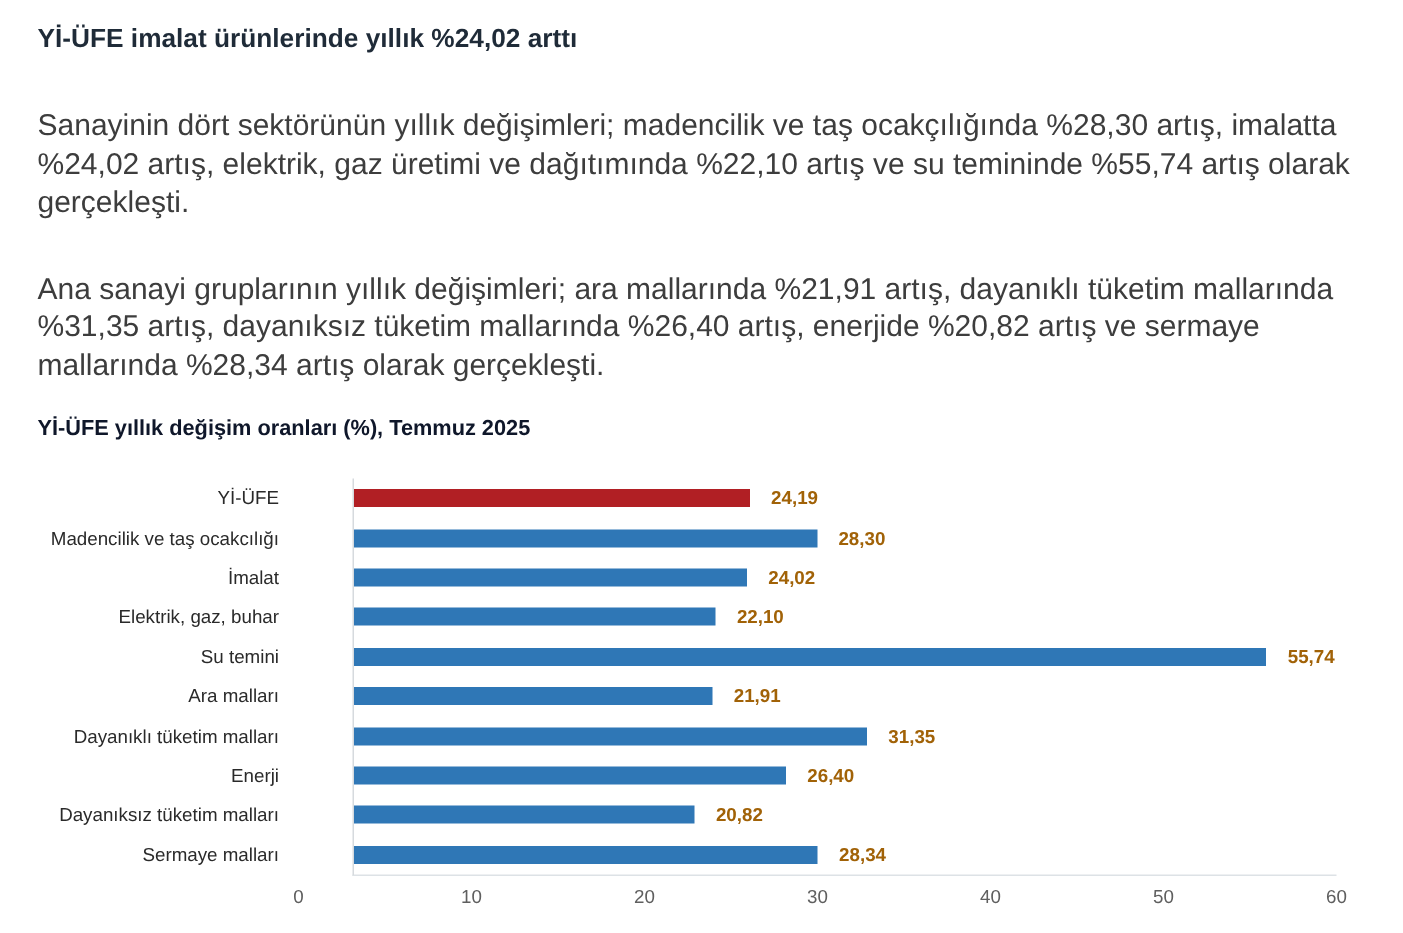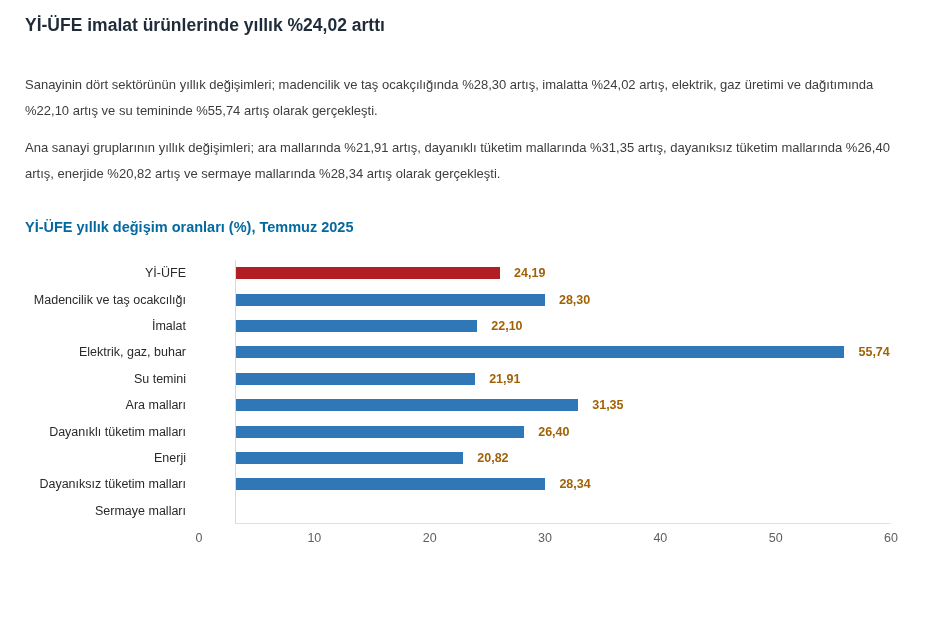--- a/index.html
+++ b/index.html
@@ -20,32 +20,32 @@
   .headline {
     margin: 14px 0 0 0;
     font-size: 17.5px;
     line-height: 22px;
     font-weight: bold;
     color: #1f2b38;
   }
   .para {
     margin: 0;
     width: 887px;
-    font-size: 13px;
+    font-size: 20px;
     line-height: 25.5px;
     color: #3d3d3d;
   }
   .para.first { margin-top: 36px; }
-  .para.second { margin-top: 12px; }
+  .para.second { margin-top: 32px; }
   .chart-title {
-    margin-top: 32px;
+    margin-top: 20px;
     font-size: 14.5px;
     line-height: 18px;
     font-weight: bold;
-    color: #0369a1;
+    color: #0f172a;
   }
   .chart {
     margin-top: 24px;
     width: 866px;
   }
   .chart-body { display: flex; gap: 36px; }
   .labels-col { width: 174px; }
   .cat-label {
     height: 26.4px;
     display: flex;
@@ -120,20 +120,24 @@
       <div class="plot-col">
           <div class="bar-row">
             <div class="bar" style="width: 40.3167%; background: rgb(177, 31, 36);"></div>
             <span class="val-label">24,19</span>
           </div>
           <div class="bar-row">
             <div class="bar" style="width: 47.1667%; background: rgb(47, 119, 182);"></div>
             <span class="val-label">28,30</span>
           </div>
           <div class="bar-row">
+            <div class="bar" style="width: 40.0333%; background: rgb(47, 119, 182);"></div>
+            <span class="val-label">24,02</span>
+          </div>
+          <div class="bar-row">
             <div class="bar" style="width: 36.8333%; background: rgb(47, 119, 182);"></div>
             <span class="val-label">22,10</span>
           </div>
           <div class="bar-row">
             <div class="bar" style="width: 92.9%; background: rgb(47, 119, 182);"></div>
             <span class="val-label">55,74</span>
           </div>
           <div class="bar-row">
             <div class="bar" style="width: 36.5167%; background: rgb(47, 119, 182);"></div>
             <span class="val-label">21,91</span>

